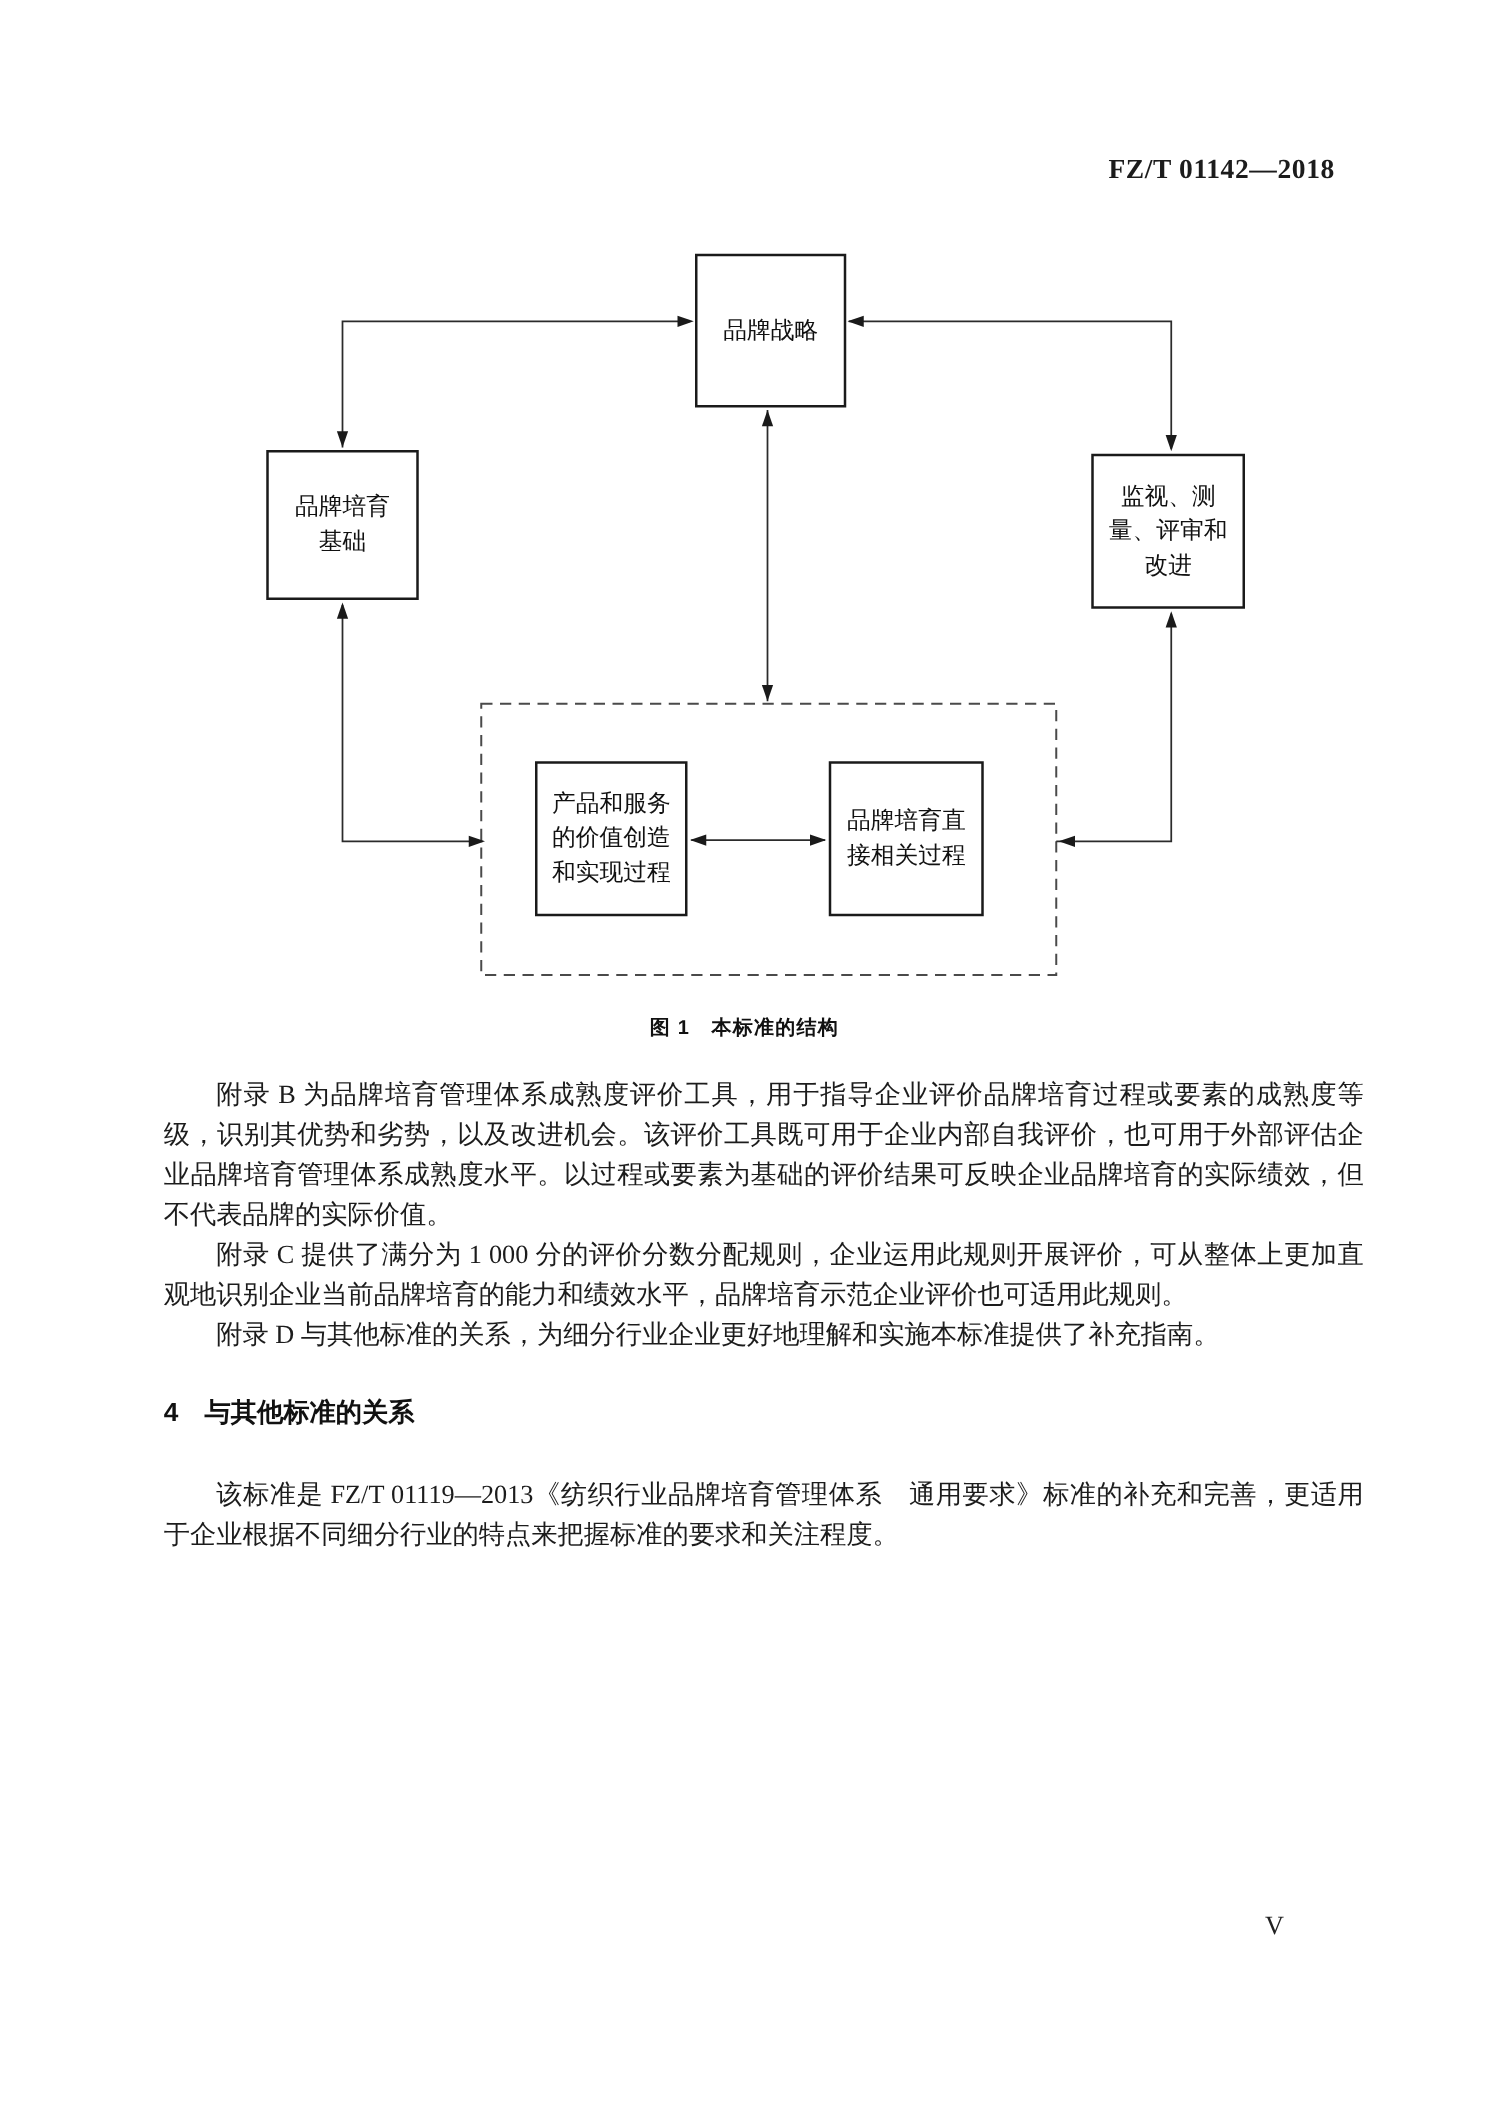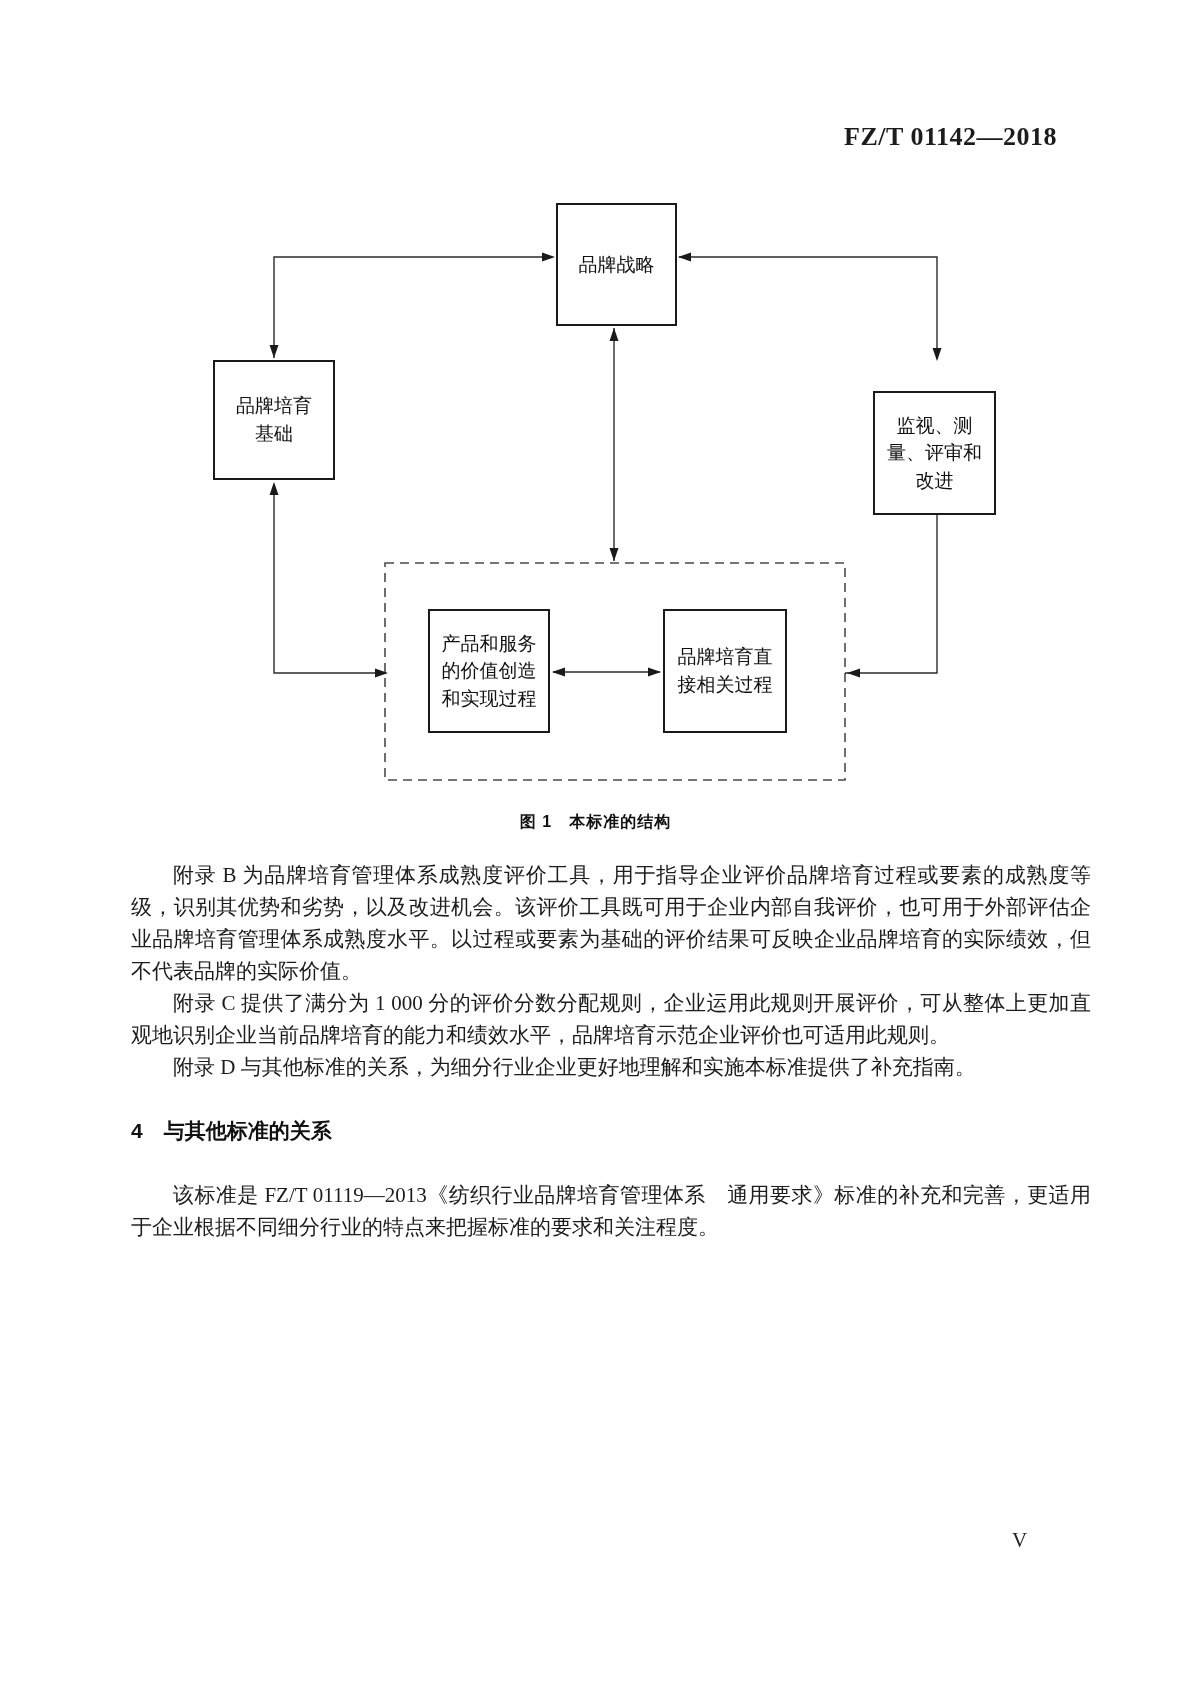--- a/index.html
+++ b/index.html
@@ -12,22 +12,22 @@
     width: 1191px;
     height: 1684px;
     background: #ffffff;
     color: #1c1c1c;
     font-family: "Liberation Serif", serif;
     overflow: hidden;
   }
   .header-code {
     position: absolute;
     top: 122px;
-    right: 134px;
-    font-size: 26px;
+    right: 123px;
+    font-size: 22px;
     font-weight: bold;
     letter-spacing: 0.5px;
     font-family: "Liberation Serif", serif;
   }
   .diagram-svg {
     position: absolute;
     left: 0;
     top: 0;
     width: 1191px;
     height: 810px;
@@ -144,21 +144,21 @@
     <polygon class="arrowhead" points="847,673 860,668.5 860,677.5"></polygon>
     <polygon class="arrowhead" points="552,672 565,667.5 565,676.5"></polygon>
     <polygon class="arrowhead" points="661,672 648,667.5 648,676.5"></polygon>
   </svg>
 
   <div class="fig-box" style="left:556px; top:203px; width:121px; height:123px;">品牌战略</div>
 
   <div class="fig-box" style="left:213px; top:360px; width:122px; height:120px;">品牌培育
 基础</div>
 
-  <div class="fig-box" style="left:873px; top:363px; width:123px; height:124px;margin-top:28px;">监视、测
+  <div class="fig-box" style="left:873px; top:363px; width:123px; height:124px;">监视、测
 量、评审和
 改进</div>
 
   <div class="fig-box" style="left:428px; top:609px; width:122px; height:124px;">产品和服务
 的价值创造
 和实现过程</div>
 
   <div class="fig-box" style="left:663px; top:609px; width:124px; height:124px;">品牌培育直
 接相关过程</div>
 

